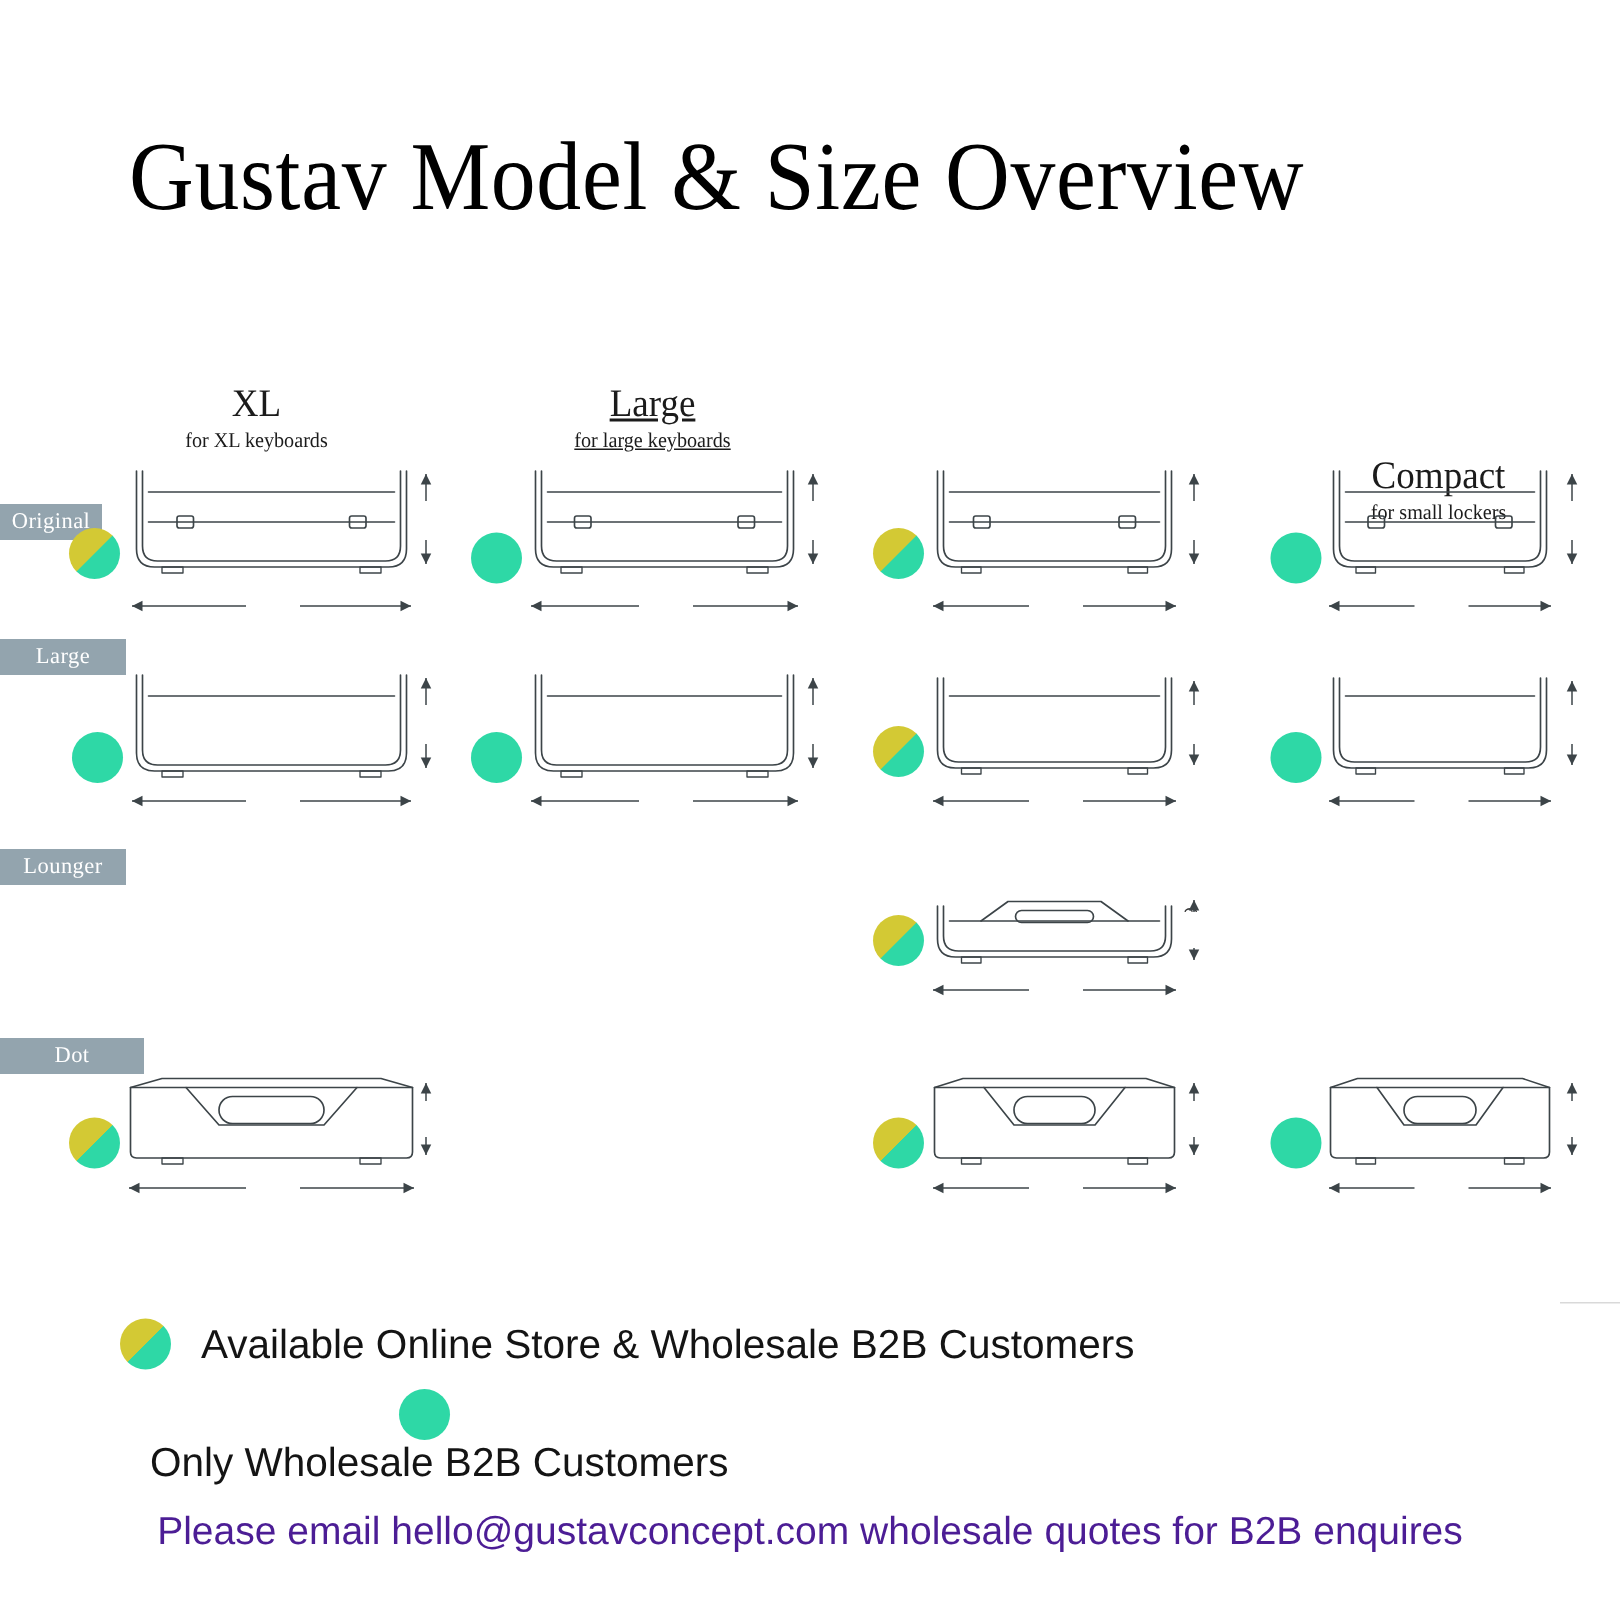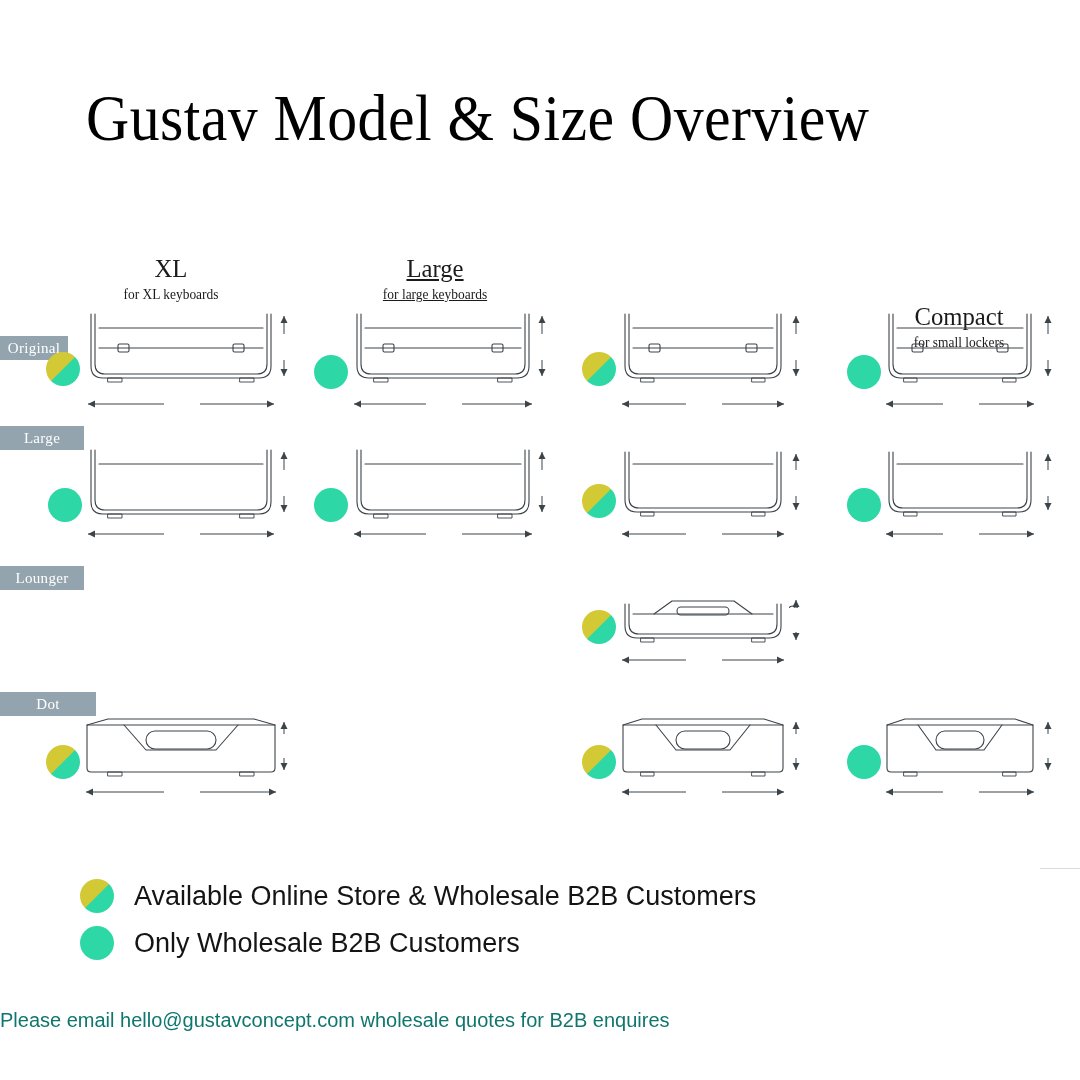--- a/index.html
+++ b/index.html
@@ -107,24 +107,24 @@
     line-height:30px;
     color:#141414;
     white-space:nowrap;
   }
 
   
   .footer{
     position:absolute;
     left:0; right:0;
     top:1005px;
-    text-align:left;
-    font-size:20px;
+    text-align:center;
+    font-size:26px;
     line-height:30px;
-    color:#0f766e;
+    color:#4c1d95;
   }
 
   
   .hairline{
     position:absolute;
     background:#d9d9d9;
     height:1px;
   }
 </style>
 </head>
@@ -468,20 +468,20 @@
     <path d="M8 50 l-3.5 -7 h7 z" fill="#3c4448"></path>
     <rect x="0" y="14" width="16" height="24" fill="#fff"></rect>
   </svg>
 
   <div class="hairline" style="left:1040px; top:868px; width:40px;"></div>
 
   <div class="legend-row" style="left:80px; top:879px;">
     <span class="dot both"></span>
     <span class="lg-text">Available Online Store &amp; Wholesale B2B Customers</span>
   </div>
-  <div class="legend-row" style="left:80px; top:926px;">
+  <div class="legend-row" style="left:80px; top:926px;flex-direction:column;">
     <span class="dot wholesale"></span>
     <span class="lg-text">Only Wholesale B2B Customers</span>
   </div>
 
   <div class="footer">Please email hello@gustavconcept.com wholesale quotes for B2B enquires</div>
 
 </div>
 
 </body></html>

